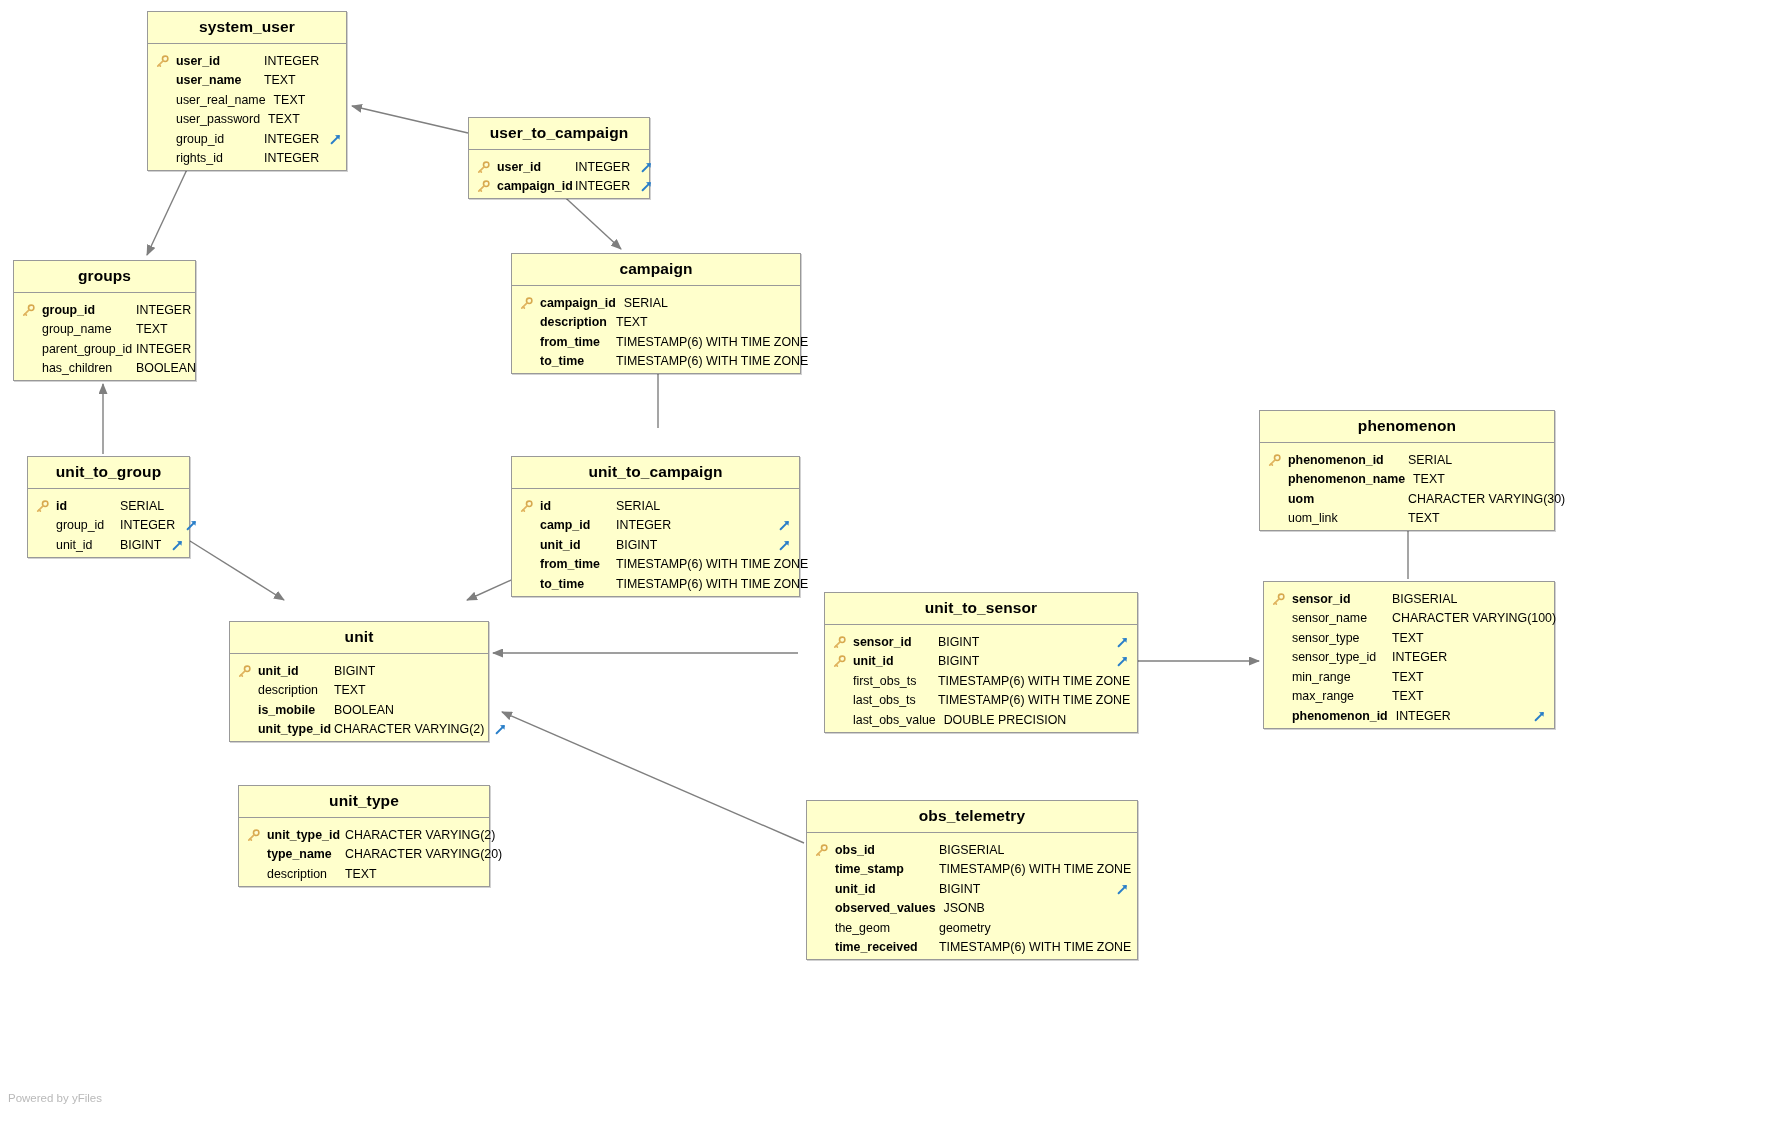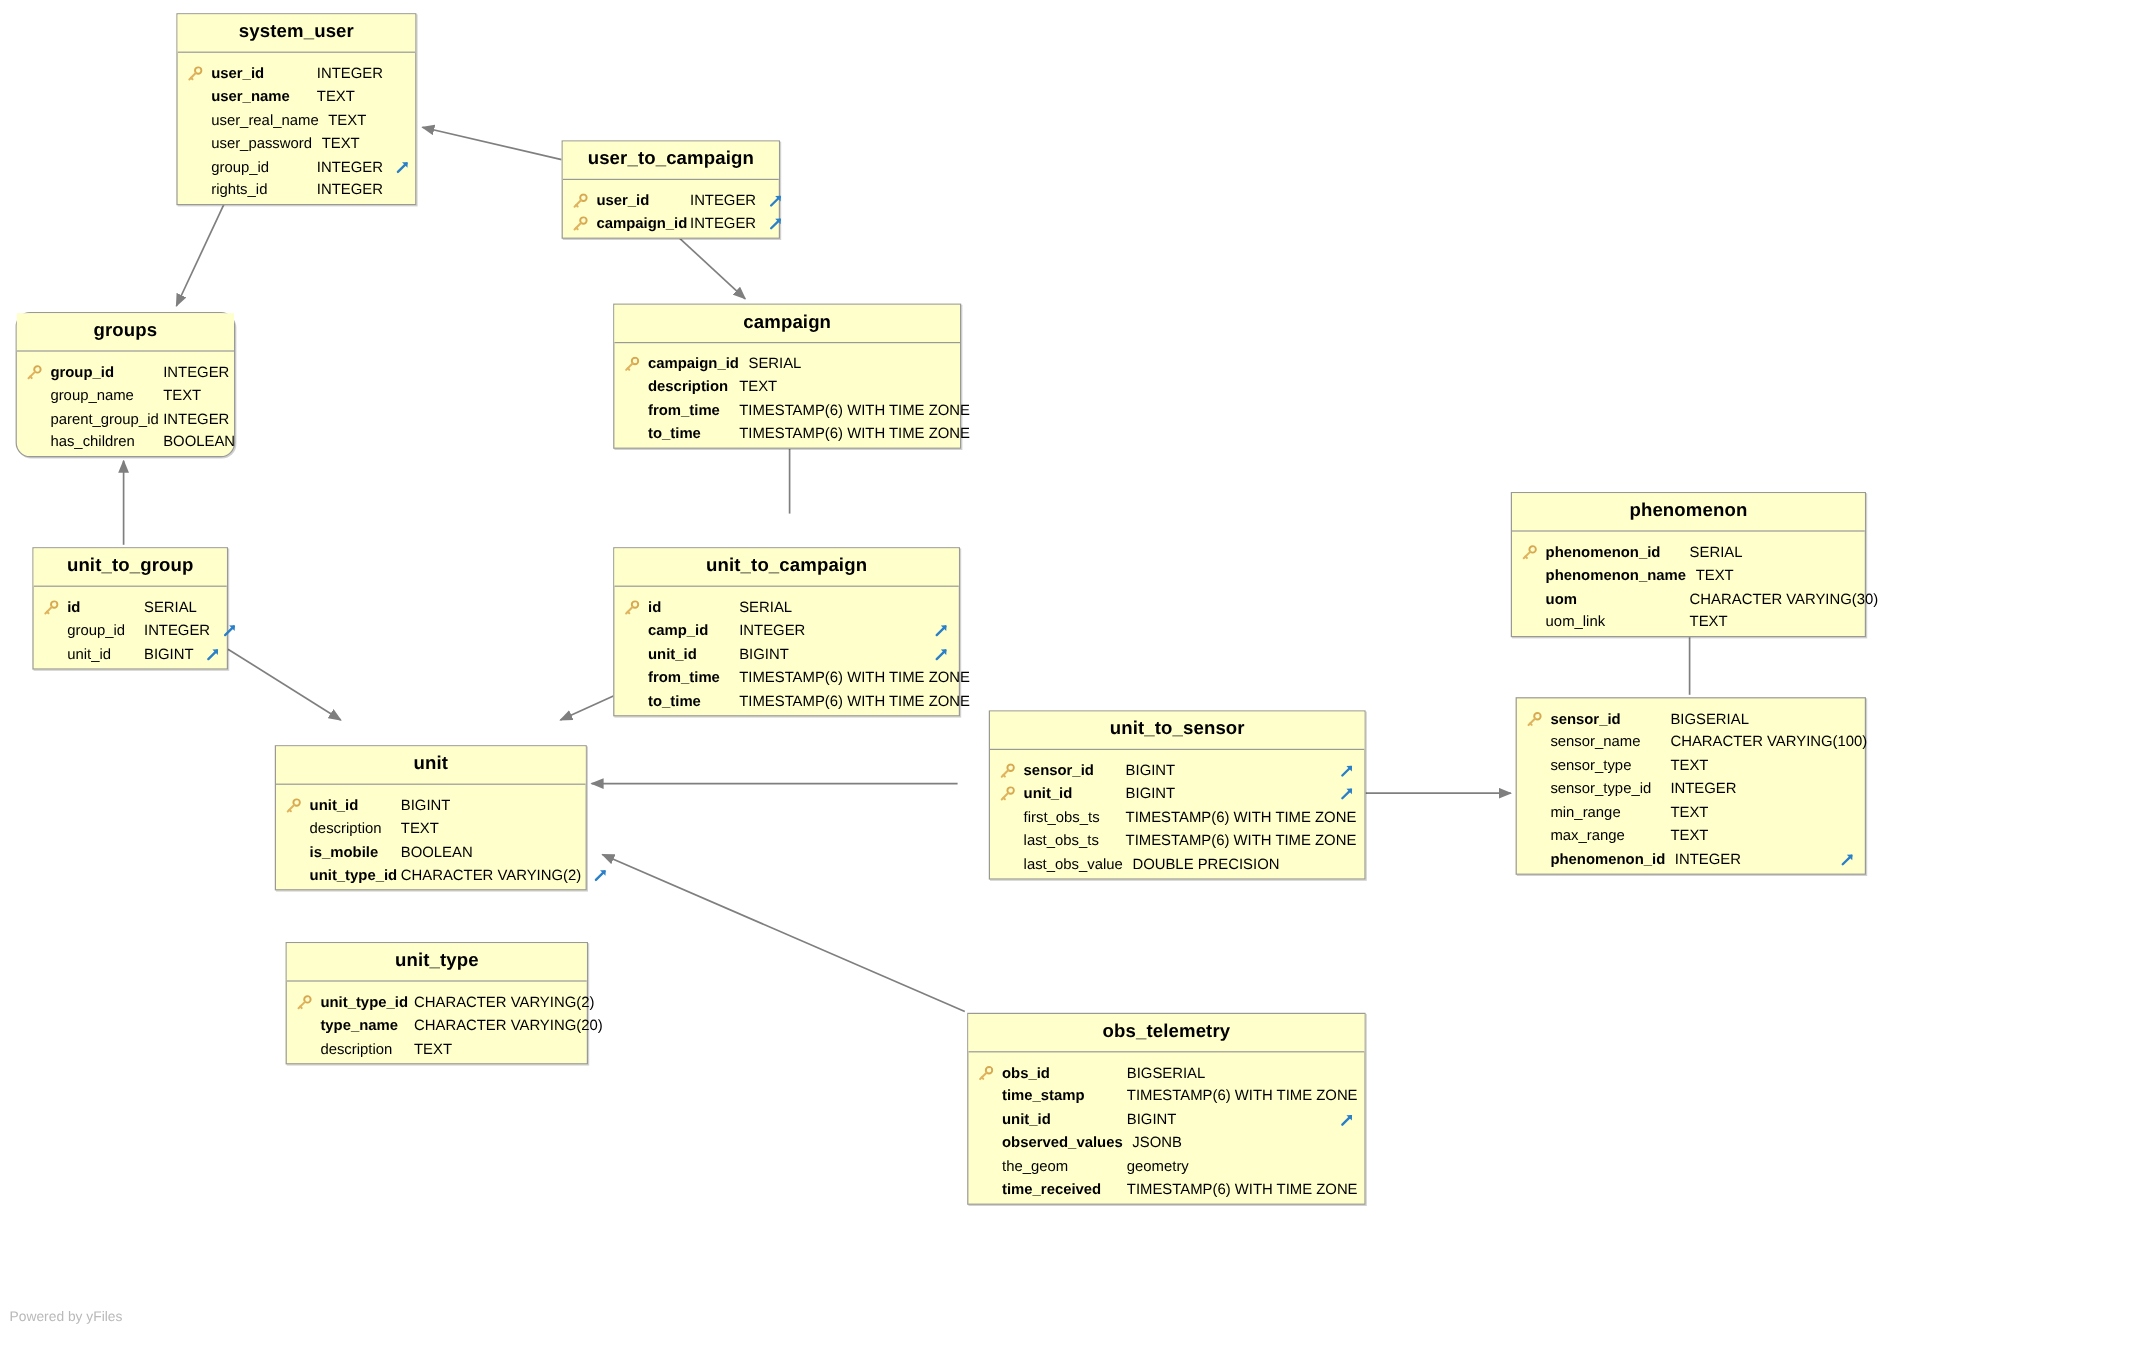--- a/index.html
+++ b/index.html
@@ -240,21 +240,21 @@
             <span class="col-name bold" style="min-width:76px">from_time</span>
             <span class="col-type">TIMESTAMP(6) WITH TIME ZONE</span>
           </div>
           <div class="col-row">
             <span class="col-key"></span>
             <span class="col-name bold" style="min-width:76px">to_time</span>
             <span class="col-type">TIMESTAMP(6) WITH TIME ZONE</span>
           </div>
         </div>
       </div>
-      <div class="table-node" style="left: 13px; top: 260px; width: 183px; border-radius: 12px;">
+      <div class="table-node" style="left: 13px; top: 260px; width: 183px;">
         <div class="table-title">groups</div>
         <div class="table-body">
           <div class="col-row">
             <span class="col-key">
               <svg class="key-glyph" width="13" height="13" viewBox="0 0 16 16" xmlns="http://www.w3.org/2000/svg">
                 <circle cx="11.3" cy="4.7" r="3.3" fill="none" stroke="#d7a94f" stroke-width="2"></circle>
                 <circle cx="12.1" cy="3.6" r="1.1" fill="#fff6dd"></circle>
                 <path d="M9.0 7.0 L2.2 13.8" stroke="#e0b45f" stroke-width="2.1" stroke-linecap="round"></path>
                 <path d="M3.9 12.1 L5.4 13.6" stroke="#e0b45f" stroke-width="2.1" stroke-linecap="round"></path>
               </svg>
@@ -565,21 +565,21 @@
             <span class="col-name bold" style="min-width:78px">type_name</span>
             <span class="col-type">CHARACTER VARYING(20)</span>
           </div>
           <div class="col-row">
             <span class="col-key"></span>
             <span class="col-name" style="min-width:78px">description</span>
             <span class="col-type">TEXT</span>
           </div>
         </div>
       </div>
-      <div class="table-node" style="left: 806px; top: 844px; width: 332px;">
+      <div class="table-node" style="left: 806px; top: 800px; width: 332px;">
         <div class="table-title">obs_telemetry</div>
         <div class="table-body">
           <div class="col-row">
             <span class="col-key">
               <svg class="key-glyph" width="13" height="13" viewBox="0 0 16 16" xmlns="http://www.w3.org/2000/svg">
                 <circle cx="11.3" cy="4.7" r="3.3" fill="none" stroke="#d7a94f" stroke-width="2"></circle>
                 <circle cx="12.1" cy="3.6" r="1.1" fill="#fff6dd"></circle>
                 <path d="M9.0 7.0 L2.2 13.8" stroke="#e0b45f" stroke-width="2.1" stroke-linecap="round"></path>
                 <path d="M3.9 12.1 L5.4 13.6" stroke="#e0b45f" stroke-width="2.1" stroke-linecap="round"></path>
               </svg>

